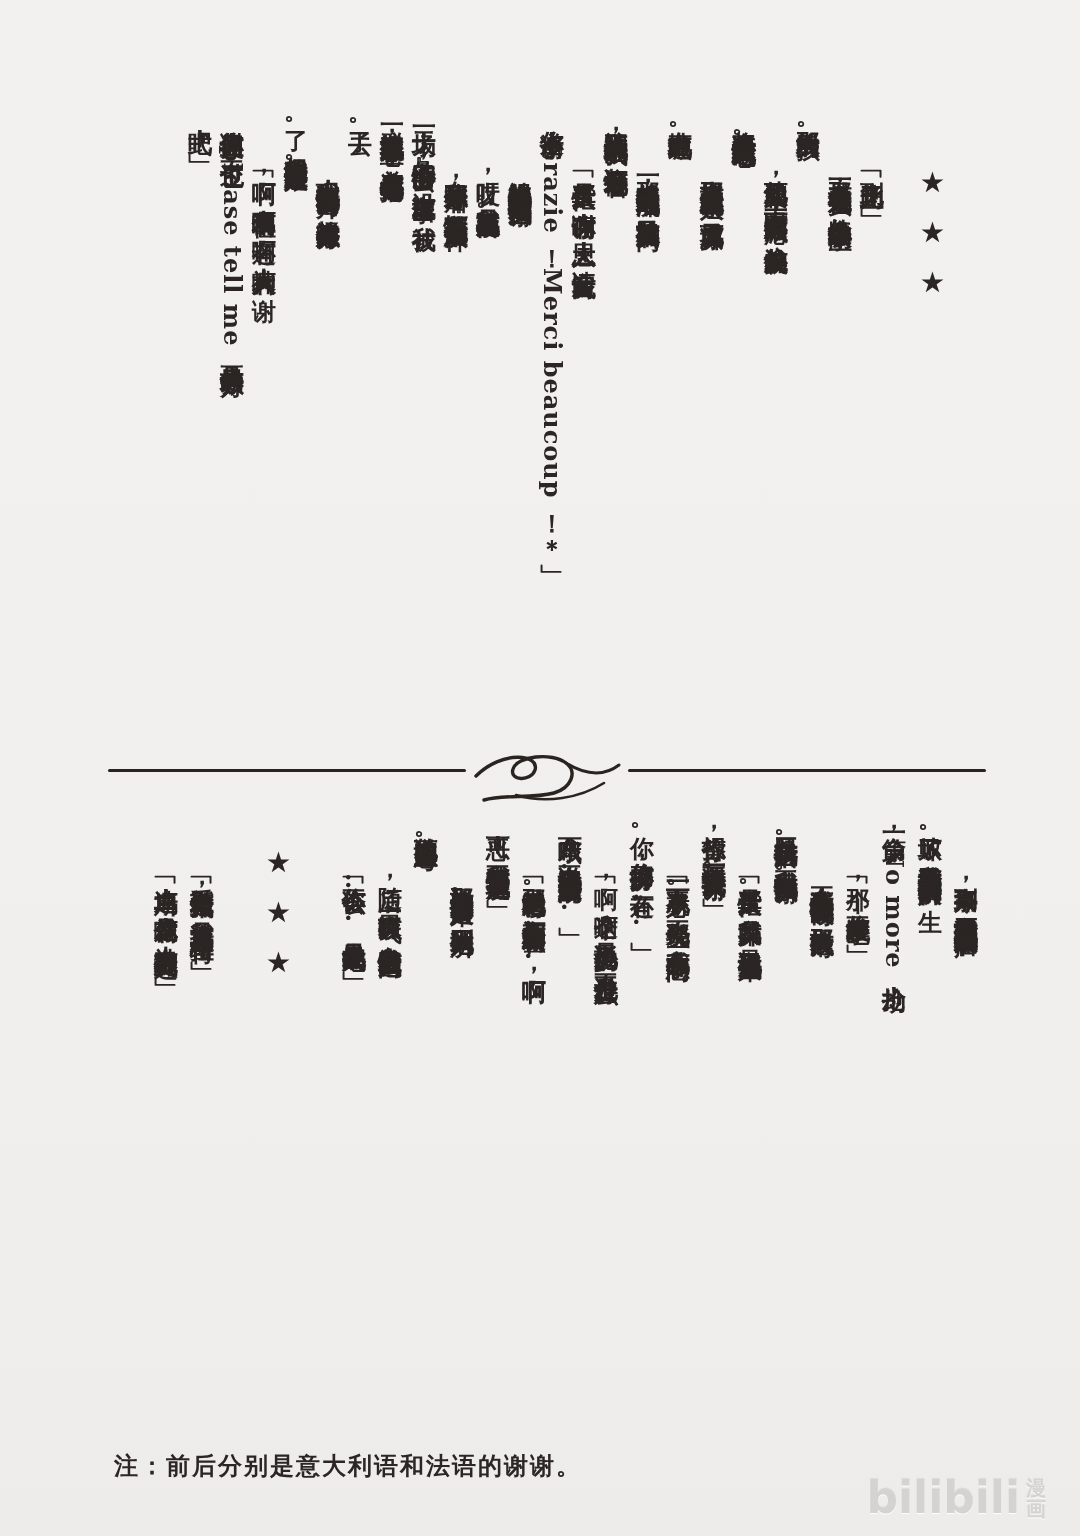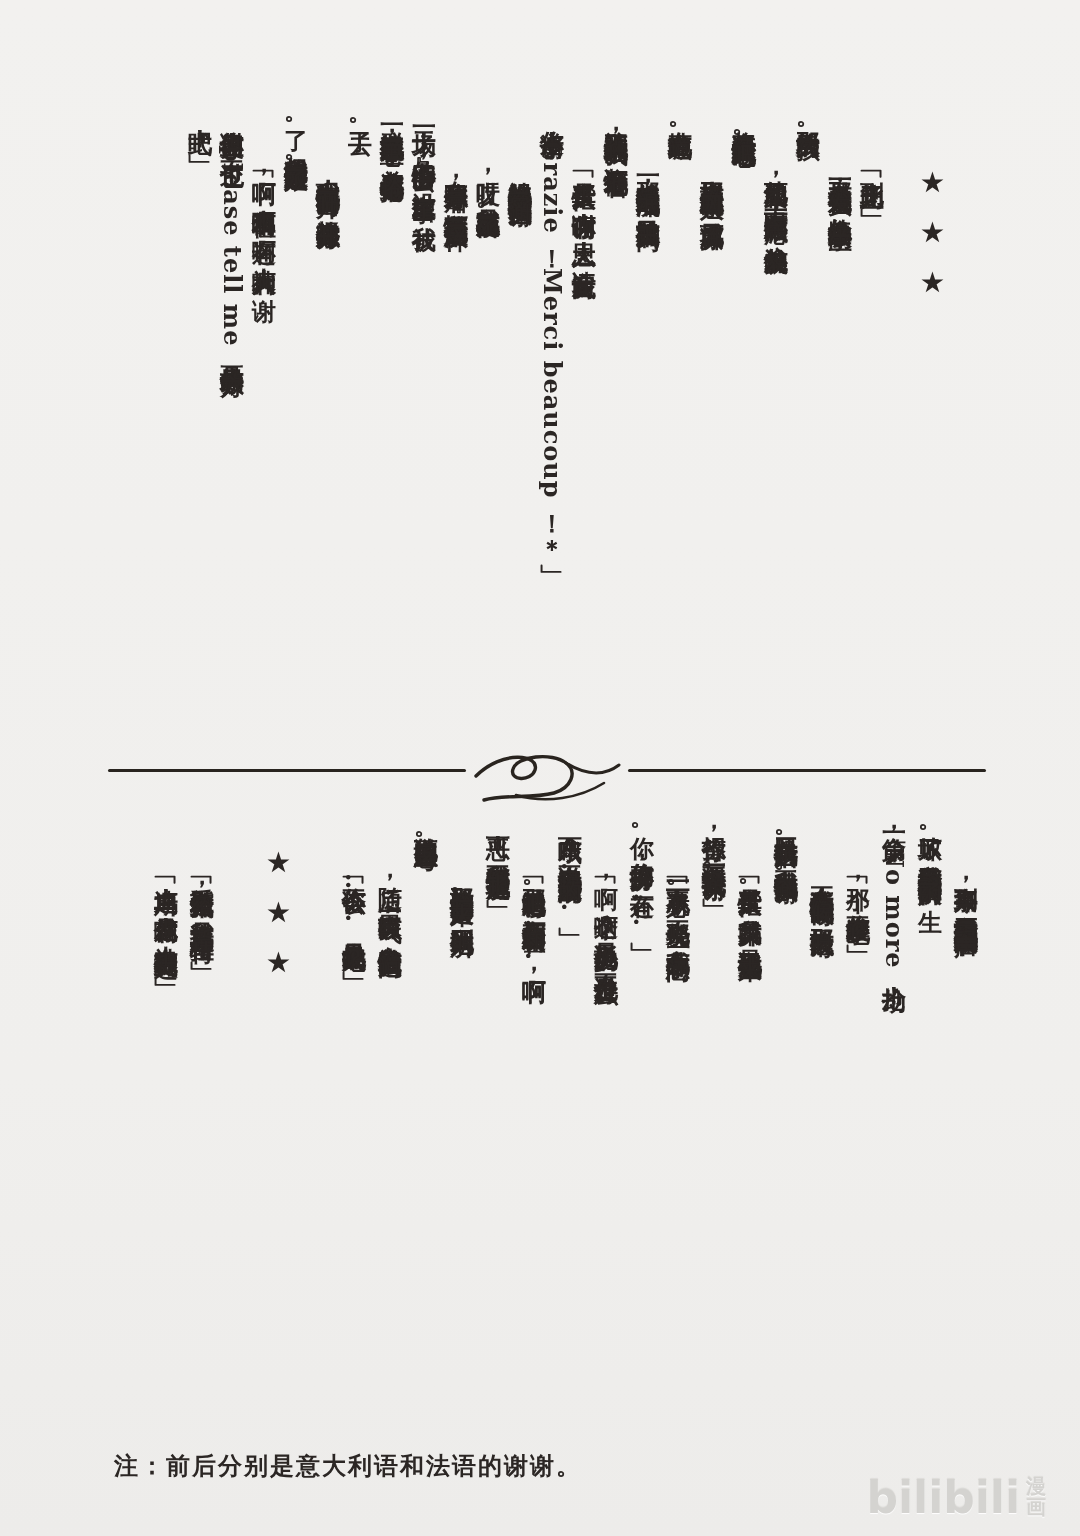--- a/index.html
+++ b/index.html
@@ -34,21 +34,21 @@
     display:flex;align-items:center;
   }
   .dline{flex:1;height:3px;background:#29241f;border-radius:2px;}
   .flourish{flex:0 0 auto;margin:14px 6px 0 6px;}
   .footnote{
     position:absolute;left:114px;top:1450px;
     color:#2b2624;font-weight:700;font-size:24px;letter-spacing:2px;
   }
   .watermark{
     position:absolute;right:34px;bottom:16px;
-    display:flex;align-items:flex-start;gap:6px;
+    display:flex;align-items:flex-end;gap:6px;
     color:#d4d3d0;
     font-family:"DejaVu Sans","Liberation Sans",sans-serif;
     text-shadow:0 1px 1px #ffffff,0 -1px 1px #dddcd9;
     user-select:none;
     margin-left:36px;
   }
   .wm-brand{font-size:44px;font-weight:800;letter-spacing:0px;line-height:1;}
   .wm-suffix{
     display:flex;flex-direction:column;
     font-size:20px;font-weight:700;line-height:1.05;

